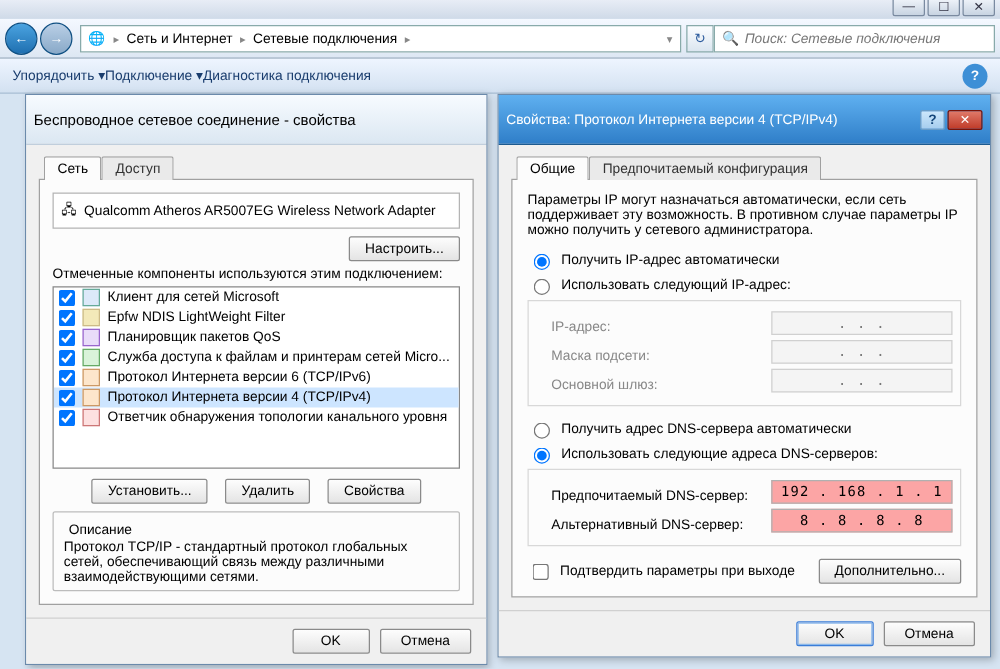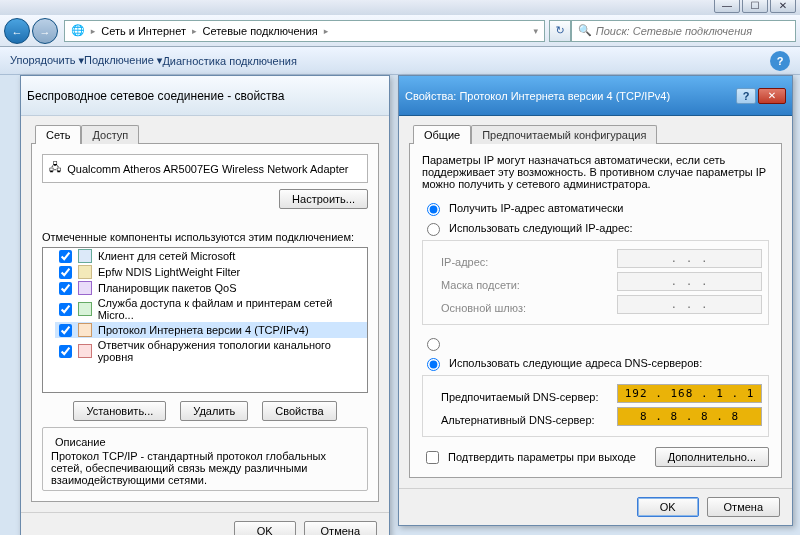--- a/index.html
+++ b/index.html
@@ -36,39 +36,39 @@
 .tabs { display:flex; gap:0; margin:2px 0 0 4px; }
 .tab { padding:3px 10px; background:#fcfcfc; border:1px solid #a0a0a0; border-bottom:none; border-radius:2px 2px 0 0; position:relative; top:1px; }
 .tab.inactive { background:#eaeaea; color:#333; }
 .tab-content { border:1px solid #a0a0a0; background:#fcfcfc; padding:10px; }
 
 .label { color:#000; margin-bottom:4px; display:block; }
 .inset { border:1px solid #b4b4b4; background:#fff; padding:4px 6px; display:flex; align-items:center; gap:6px; }
 .btn { background:linear-gradient(#fdfdfd,#e4e4e4); border:1px solid #8a8a8a; padding:3px 12px; border-radius:2px; }
 .right { display:flex; justify-content:flex-end; }
 
-.list-box { border:1px solid #888; background:#fff; height:146px; overflow:hidden;padding-left:12px; }
+.list-box { border:1px solid #888; background:#fff; height:146px; overflow:hidden; }
 .list-item { display:flex; align-items:center; gap:6px; padding:1px 4px; }
 .list-item input { margin:0; }
 .mini-icon { width:14px; height:14px; display:inline-flex; align-items:center; justify-content:center; font-size:10px; }
 .mi-client{background:#dce9f9;border:1px solid #6a9;}
 .mi-filter{background:#f3e9b9;border:1px solid #cb8;}
 .mi-qos{background:#e9dcf9;border:1px solid #96c;}
 .mi-share{background:#d9f3d9;border:1px solid #6a6;}
 .mi-proto{background:#fde6cc;border:1px solid #c96;}
 .mi-drv{background:#fde0e0;border:1px solid #c77;}
 
 .btn-row { display:flex; gap:14px; margin-top:8px; justify-content:center; }
 
 .group { border:1px solid #bcbcbc; border-radius:2px; padding:8px 8px 4px 8px; margin-top:6px; }
 .group-title { margin-top:-14px; background:#fcfcfc; display:inline-block; padding:0 4px; }
 
 .radio-row{ display:flex; align-items:center; gap:6px; margin:4px 0; }
 .field-row{ display:flex; align-items:flex-end; justify-content:space-between; margin:4px 0 4px 18px; }
-.ip-box{ width:145px; border:1px solid #b0b0b0; background:#eab308; padding:2px 0; text-align:center; letter-spacing:1px; font-family:monospace; font-size:11px; }
+.ip-box{ width:145px; border:1px solid #b0b0b0; background:#fca5a5; padding:2px 0; text-align:center; letter-spacing:1px; font-family:monospace; font-size:11px; }
 .ip-box.disabled{ background:#f4f4f4; color:#777; border-color:#d0d0d0;}
 .disabled-text{ color:#888; }
 
 .dlg-bottom { display:flex; justify-content:flex-end; gap:8px; padding:8px 12px; background:#f0f0f0; border-top:1px solid #d0d0d0; }
 
 .chk-row { display:flex; align-items:center; gap:6px; margin:10px 0 0 6px;}
 </style>
 </head>
 <body>
 
@@ -117,41 +117,46 @@
         <div class="tab inactive">Доступ</div>
       </div>
       <div class="tab-content">
         <div class="inset">
           <span>🖧</span>
           <span>Qualcomm Atheros AR5007EG Wireless Network Adapter</span>
         </div>
         <div class="right" style="margin-top:6px;">
           <button class="btn">Настроить...</button>
         </div>
-        <span class="label" style="margin-top:22px;">Отмеченные компоненты используются этим подключением:</span>
+        <span class="label" style="margin-top:4px;">Отмеченные компоненты используются этим подключением:</span>
         <div class="list-box">
           <div class="list-item">
               <input type="checkbox" checked="" style="">
               <span class="mini-icon mi-client"></span>
               <span>Клиент для сетей Microsoft</span>
             </div>
           <div class="list-item">
               <input type="checkbox" checked="" style="">
               <span class="mini-icon mi-filter"></span>
               <span>Epfw NDIS LightWeight Filter</span>
             </div>
           <div class="list-item">
               <input type="checkbox" checked="" style="">
               <span class="mini-icon mi-qos"></span>
               <span>Планировщик пакетов QoS</span>
             </div>
           <div class="list-item">
               <input type="checkbox" checked="" style="">
               <span class="mini-icon mi-share"></span>
               <span>Служба доступа к файлам и принтерам сетей Micro...</span>
+            </div>
+          <div class="list-item">
+              <input type="checkbox" checked="" style="">
+              <span class="mini-icon mi-proto"></span>
+              <span>Протокол Интернета версии 6 (TCP/IPv6)</span>
             </div>
           <div class="list-item" style="background:#cde5ff;">
               <input type="checkbox" checked="" style="">
               <span class="mini-icon mi-proto"></span>
               <span>Протокол Интернета версии 4 (TCP/IPv4)</span>
             </div>
           <div class="list-item">
               <input type="checkbox" checked="" style="">
               <span class="mini-icon mi-drv"></span>
               <span>Ответчик обнаружения топологии канального уровня</span>
@@ -208,20 +213,21 @@
               <div class="ip-box disabled">.       .       .</div>
             </div>
           <div class="field-row">
               <span class="disabled-text">Основной шлюз:</span>
               <div class="ip-box disabled">.       .       .</div>
             </div>
         </div>
 
         <div class="radio-row" style="margin-top:10px;">
             <input type="radio" name="dns" style="">
+            <span>Получить адрес DNS-сервера автоматически</span>
           </div>
         <div class="radio-row">
             <input type="radio" name="dns" checked="" style="">
             <span>Использовать следующие адреса DNS-серверов:</span>
           </div>
         <div style="border:1px solid #d8d8d8; padding:4px 6px 6px 0;">
           <div class="field-row">
               <span>Предпочитаемый DNS-сервер:</span>
               <div class="ip-box">192 . 168 .  1  .  1</div>
             </div>

